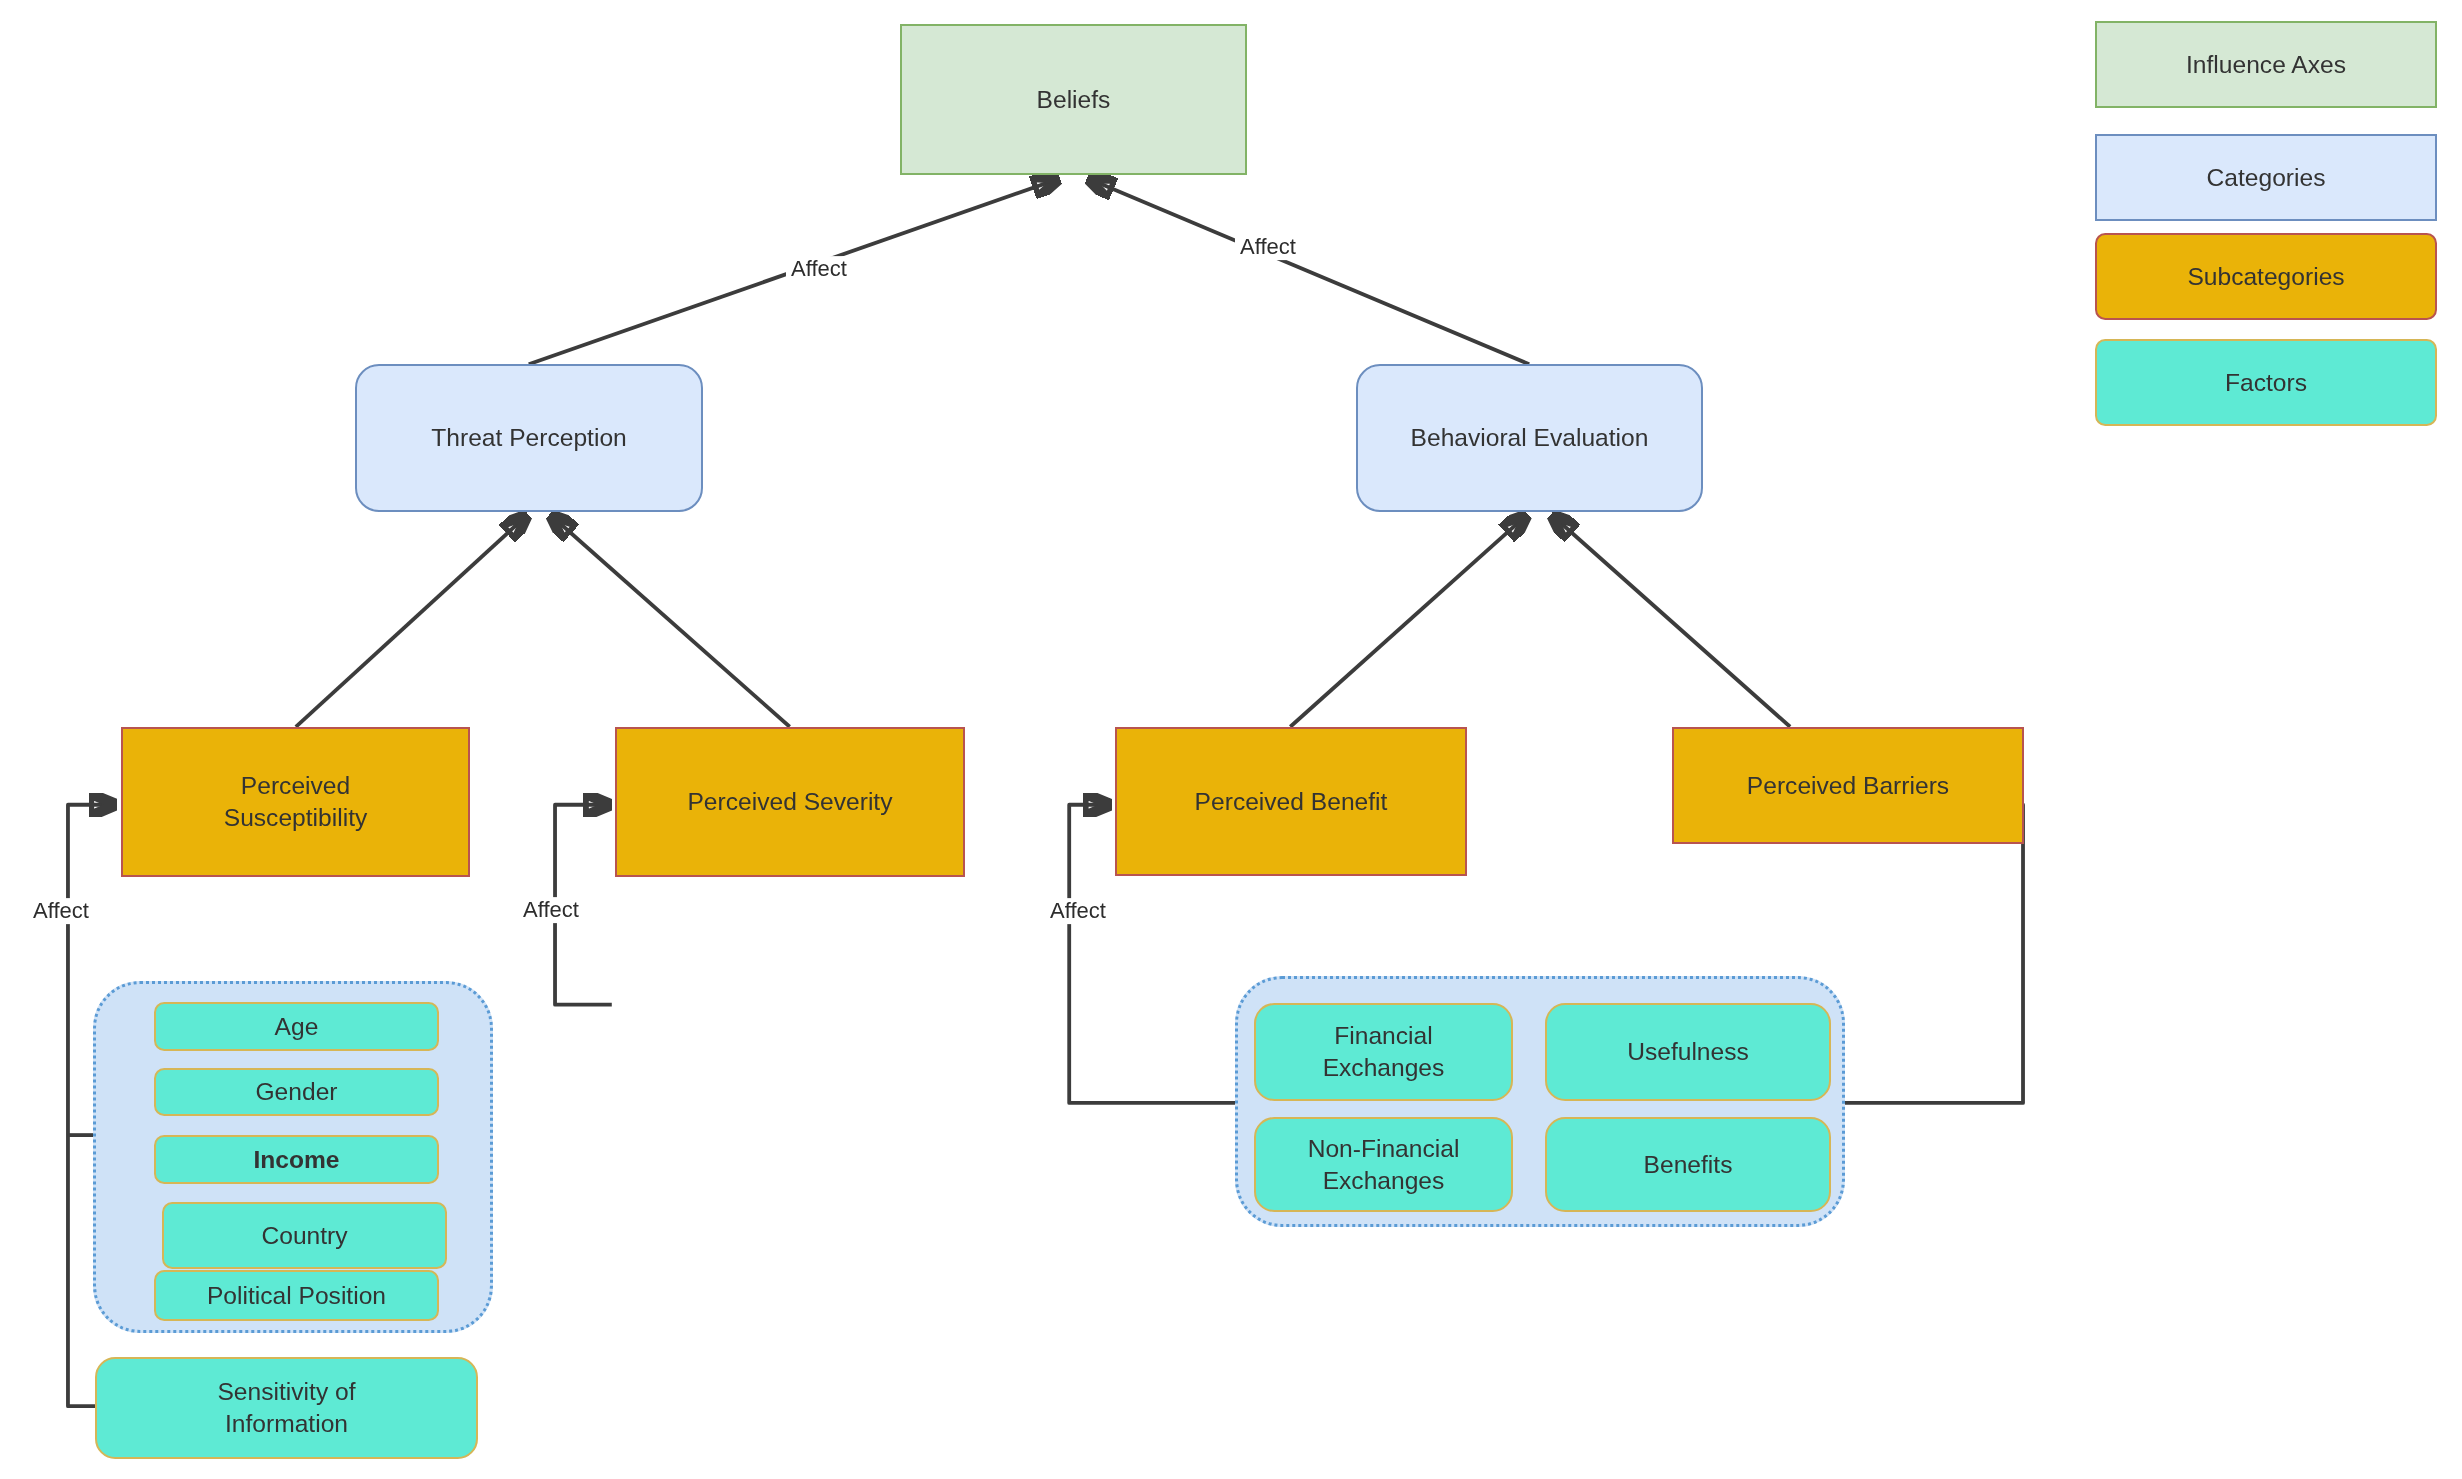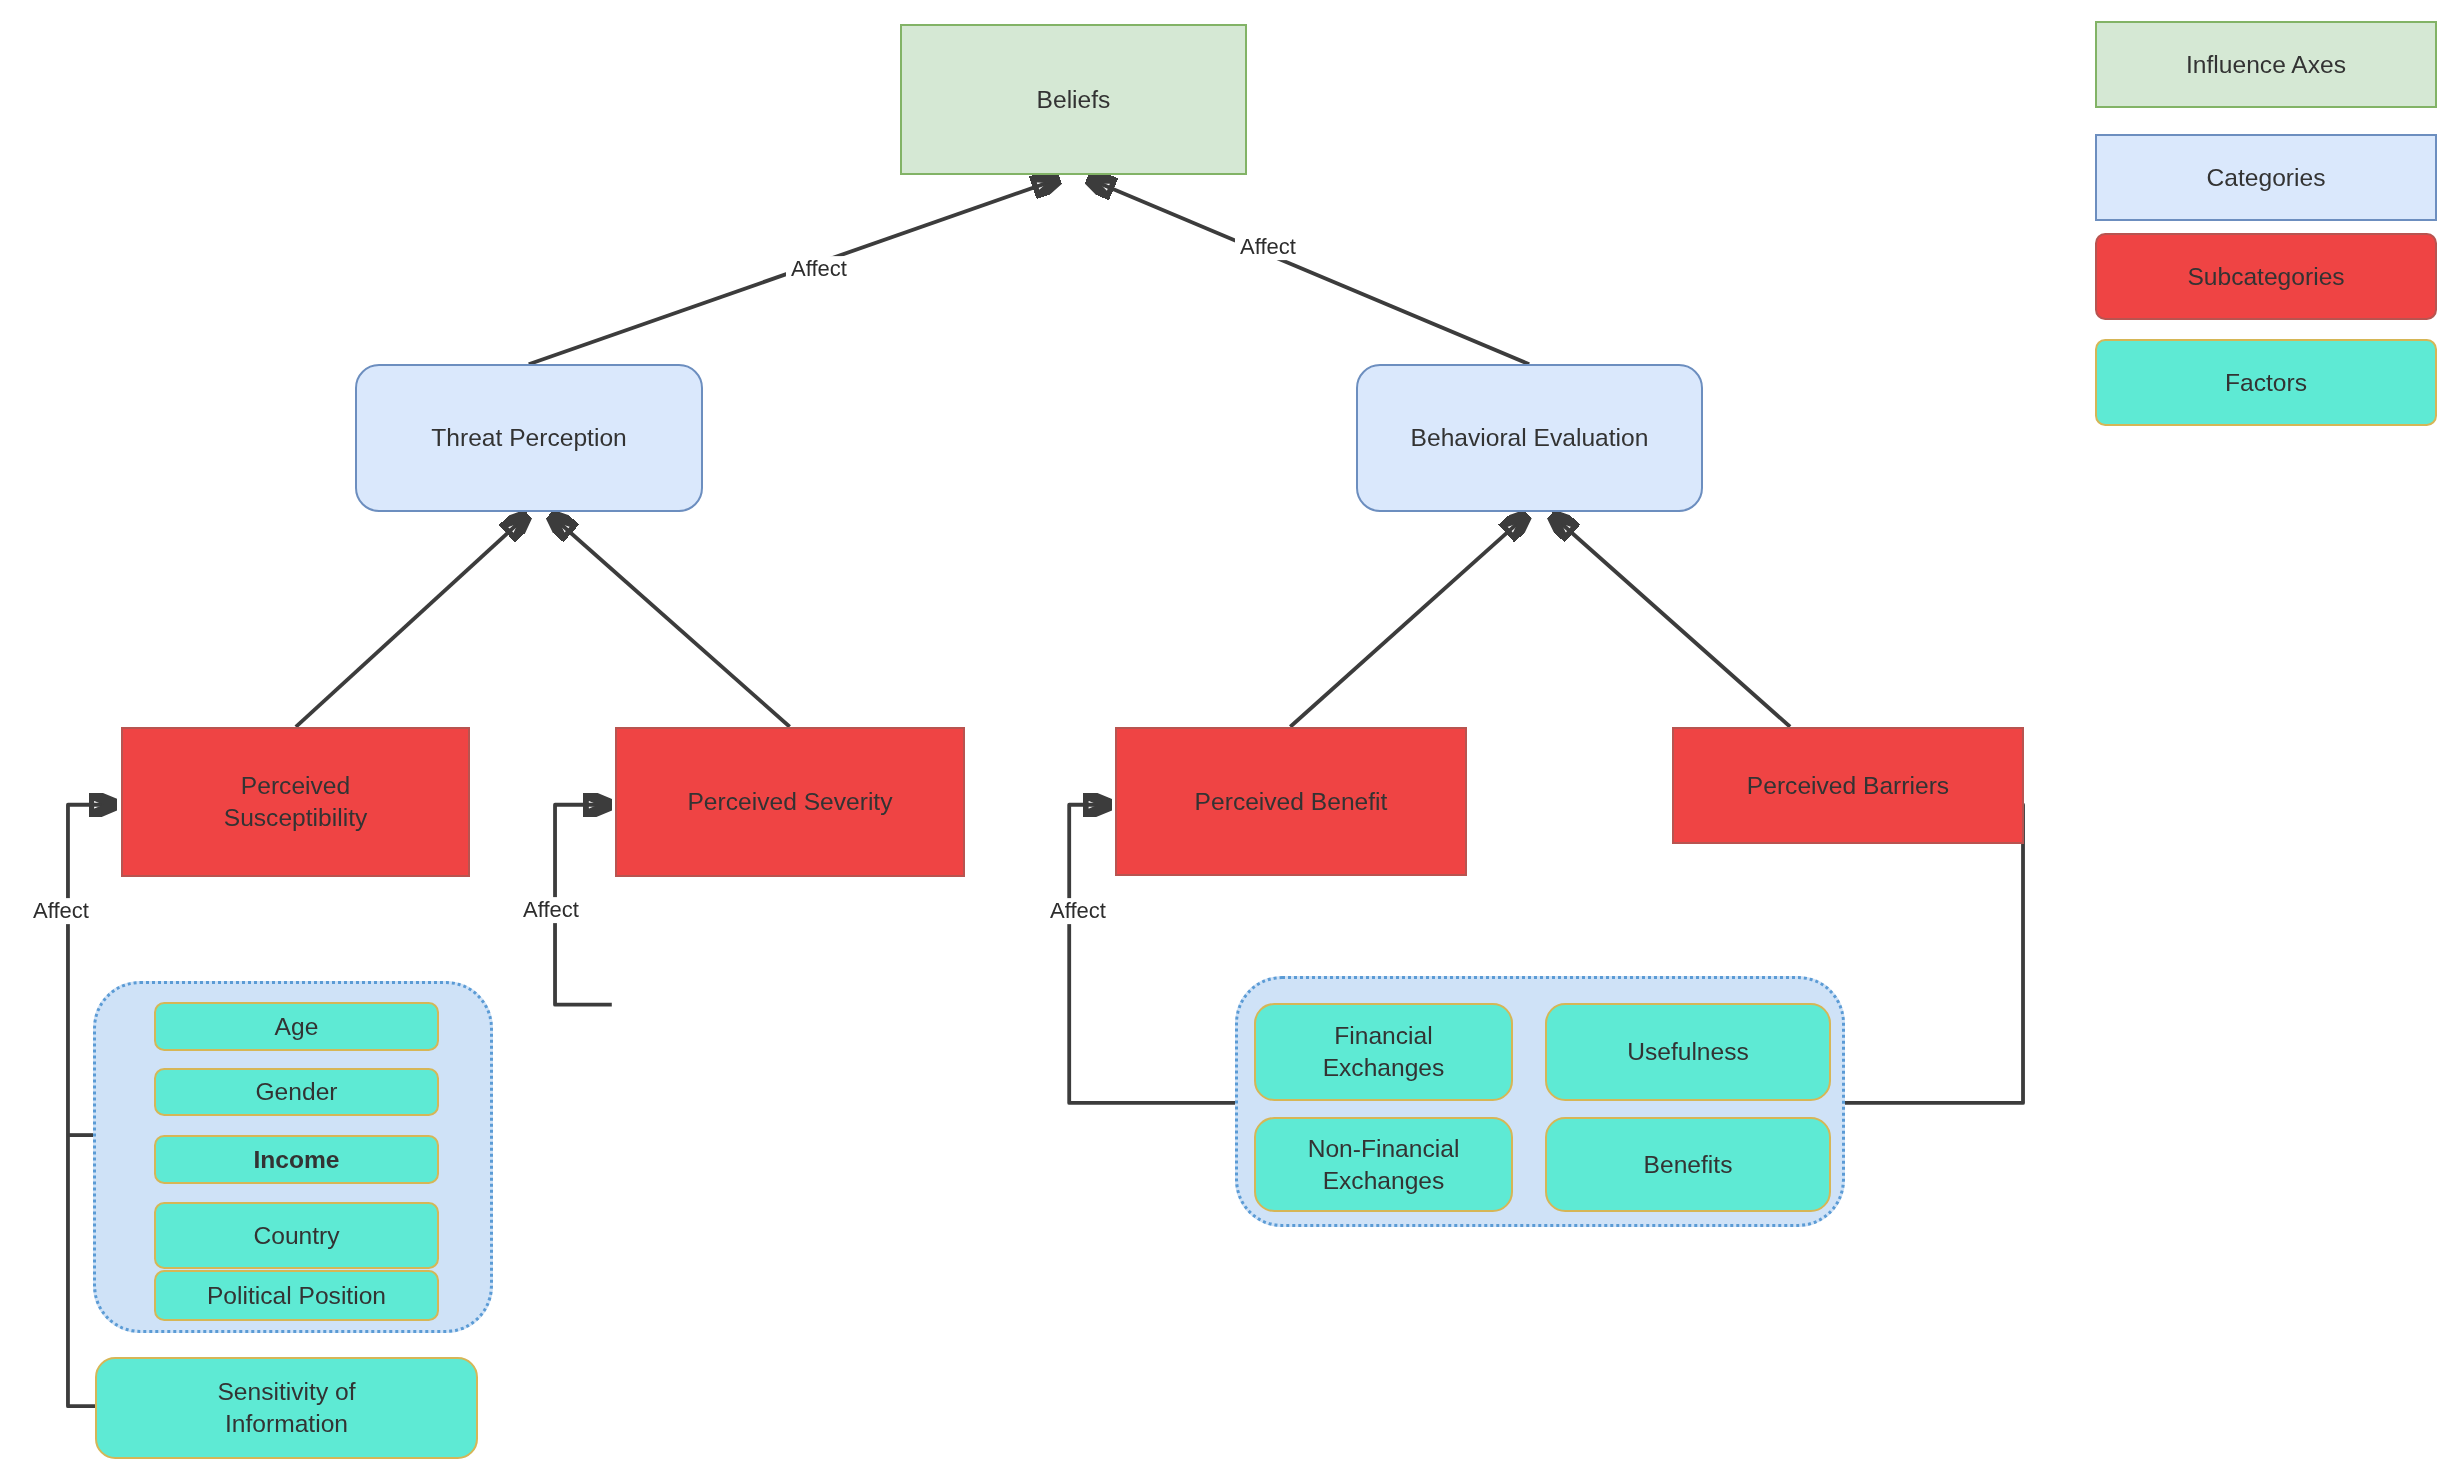--- a/index.html
+++ b/index.html
@@ -13,21 +13,21 @@
   #edges{position:absolute;left:0;top:0;width:2462px;height:1479px;}
   #edges path{fill:none;stroke:#3c3c3c;stroke-width:4.5;stroke-linejoin:round;}
   .node{
     position:absolute;box-sizing:border-box;
     display:flex;align-items:center;justify-content:center;
     text-align:center;color:#333333;font-size:24.6px;line-height:1.3;
     white-space:pre-line;
   }
   .fill-green {background:#d5e8d4;border:2.5px solid #82b366;}
   .fill-blue  {background:#dae8fc;border:2.5px solid #6c8ebf;}
-  .fill-red   {background:#ef4444;border:2.5px solid #b85450;}
+  .fill-red   {background:#eab308;border:2.5px solid #b85450;}
   .fill-yellow{background:#5eead4;border:2.5px solid #d6b656;}
   .rounded-lg{border-radius:24px;}
   .rounded-md{border-radius:20.3px;}
   .rounded-sm{border-radius:10.2px;}
   .group{
     position:absolute;box-sizing:border-box;
     background:#cfe2f7;border:3.4px dotted #5b9bd5;border-radius:47px;
   }
   .edge-label{
     position:absolute;transform:translate(-50%,-50%);
@@ -82,21 +82,21 @@
 
   <div class="node fill-red" style="left:1672px;top:727px;width:352px;height:117px;">Perceived Barriers</div>
 
 
   <div class="node fill-yellow rounded-md" style="left:95px;top:1357px;width:383px;height:102px;">Sensitivity of
 Information</div>
 
   <div class="node fill-yellow rounded-sm" style="left:154px;top:1002px;width:285px;height:49px;">Age</div>
   <div class="node fill-yellow rounded-sm" style="left:154px;top:1068px;width:285px;height:48px;">Gender</div>
   <div class="node fill-yellow rounded-sm" style="left:154px;top:1135px;width:285px;height:49px;font-weight:bold;">Income</div>
-  <div class="node fill-yellow rounded-sm" style="left:154px;top:1202px;width:285px;height:67px;">Country</div>
+  <div class="node fill-yellow rounded-sm" style="left:162px;top:1202px;width:285px;height:67px;">Country</div>
   <div class="node fill-yellow rounded-sm" style="left:154px;top:1270px;width:285px;height:51px;">Political Position</div>
 
   <div class="node fill-yellow rounded-md" style="left:1254px;top:1003px;width:259px;height:98px;">Financial
 Exchanges</div>
   <div class="node fill-yellow rounded-md" style="left:1545px;top:1003px;width:286px;height:98px;">Usefulness</div>
   <div class="node fill-yellow rounded-md" style="left:1254px;top:1117px;width:259px;height:95px;">Non-Financial
 Exchanges</div>
   <div class="node fill-yellow rounded-md" style="left:1545px;top:1117px;width:286px;height:95px;">Benefits</div>
 
   <div class="edge-label" style="left:819px;top:269px;">Affect</div>

